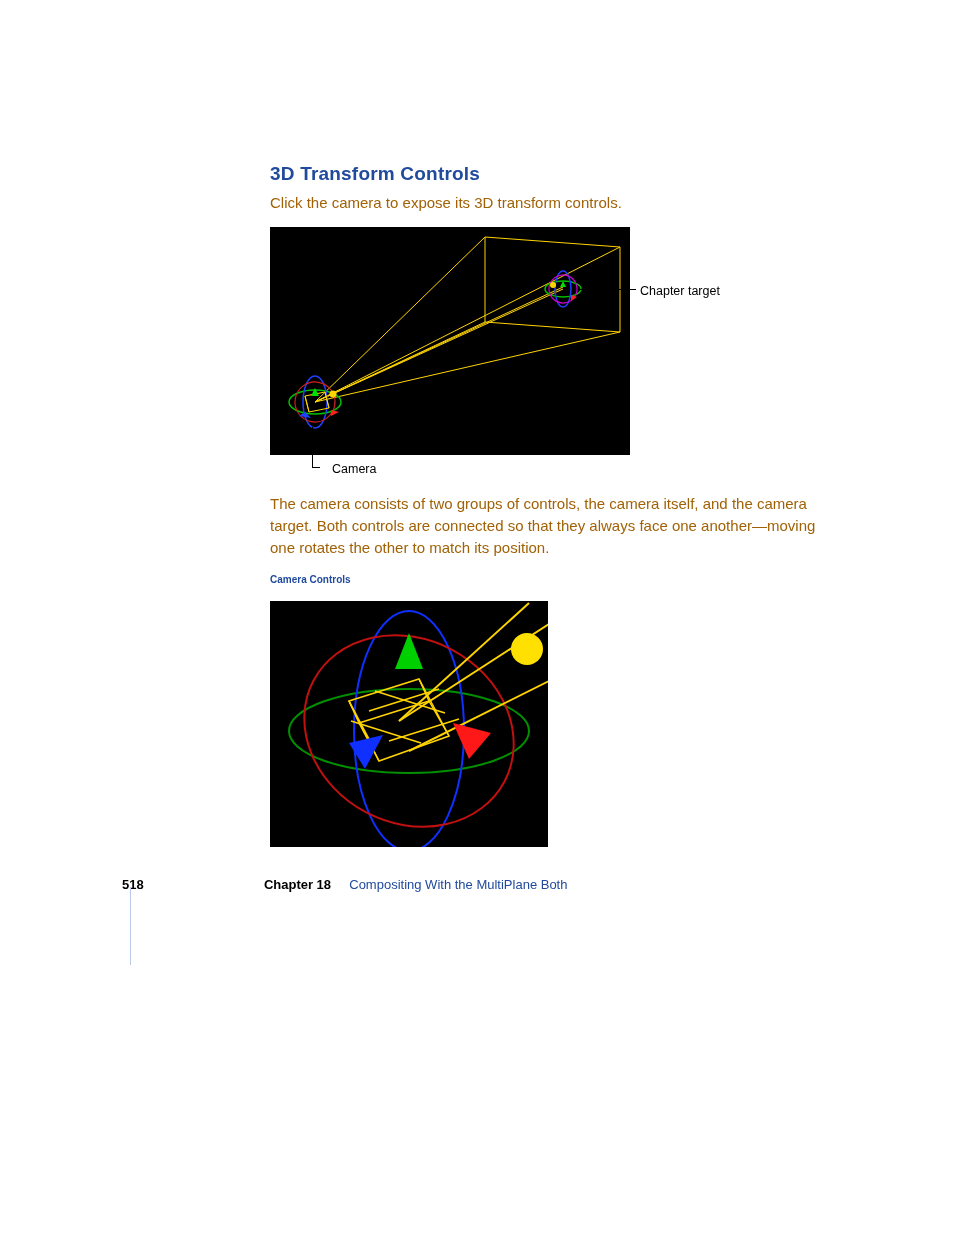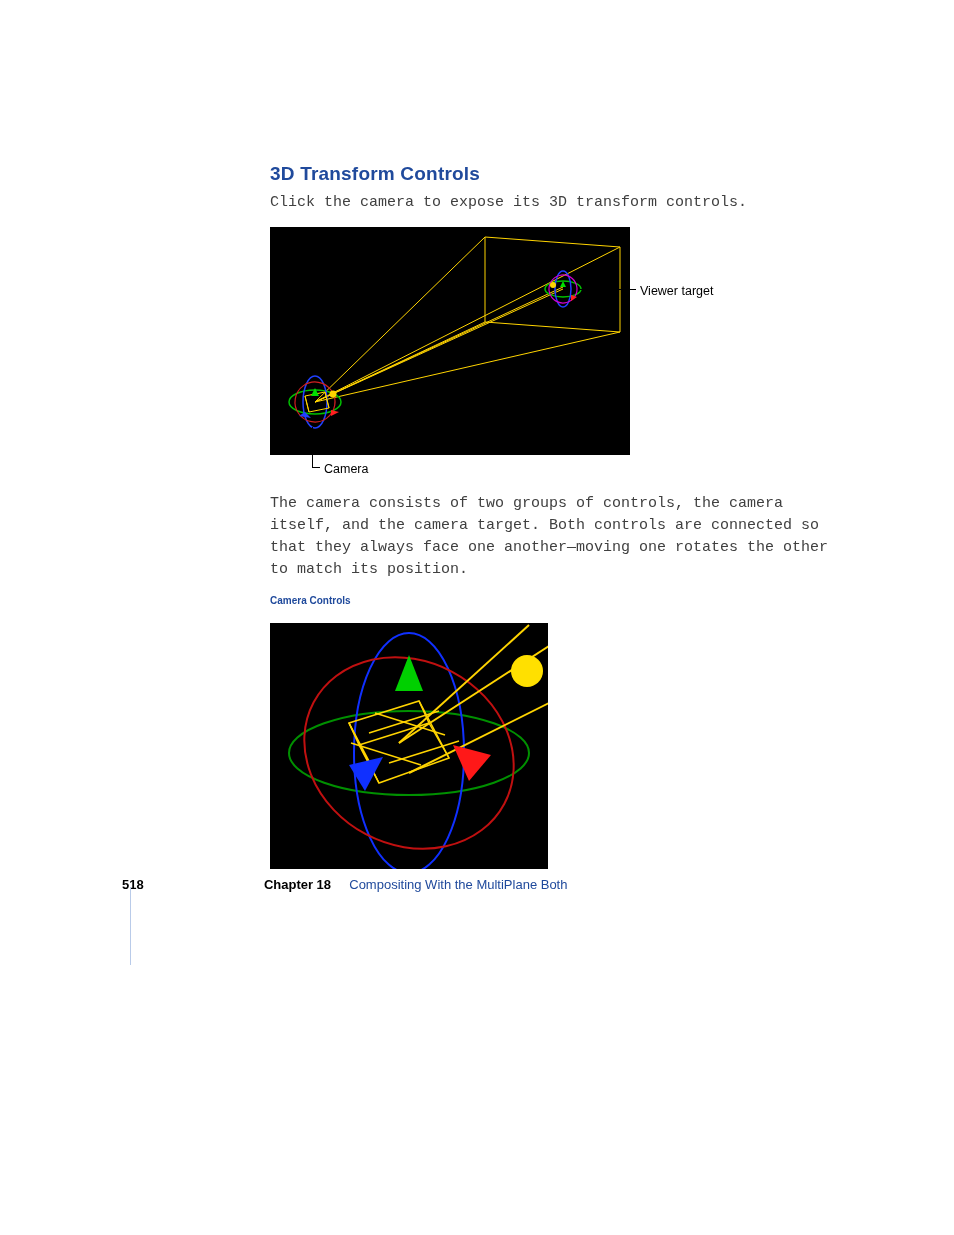--- a/index.html
+++ b/index.html
@@ -20,22 +20,21 @@
   }
   h2.section {
     color: #204a9c;
     font-weight: 600;
     font-size: 19px;
     margin: 0 0 4px 0;
     letter-spacing: 0.2px;
   }
   p.body {
     margin: 0 0 14px 0;
-    color: #404040;
-    font-family: Liberation Mono, monospace;
+    color: #a16207;
   }
   .figwrap {
     position: relative;
     width: 570px;
     margin-bottom: 38px;
   }
   .fig1 {
     width: 360px;
     height: 228px;
     background: #000;
@@ -149,25 +148,25 @@
           </g>
           <circle cx="18" cy="-8" r="3.5" fill="#ffd400"></circle>
           <polygon points="0,-14 4,-6 -4,-6" fill="#00e000"></polygon>
           <polygon points="16,8 24,10 16,14" fill="#ff2020"></polygon>
           <polygon points="-10,10 -4,16 -16,14" fill="#2040ff"></polygon>
         </g>
       </svg>
     </div>
 
     <div class="leader" style="left:310px; top:62px; width:56px;"></div>
-    <span class="label" style="left:370px; top:55px;">Viewer target</span>
+    <span class="label" style="left:370px; top:55px;">Chapter target</span>
 
     <div class="leader-v" style="left:42px; top:200px; height:40px;"></div>
     <div class="leader" style="left:42px; top:240px; width:8px;"></div>
-    <span class="label" style="left:54px; top:233px;">Camera</span>
+    <span class="label" style="left:62px; top:233px;">Camera</span>
   </div>
 
   <p class="body after-fig">The camera consists of two groups of controls, the camera itself, and the camera target. Both controls are connected so that they always face one another—moving one rotates the other to match its position.</p>
 
   <h3 class="sub">Camera Controls</h3>
 
   <div class="fig2">
     <svg width="278" height="246" viewBox="0 0 278 246">
       <g transform="translate(139 130)">
 

